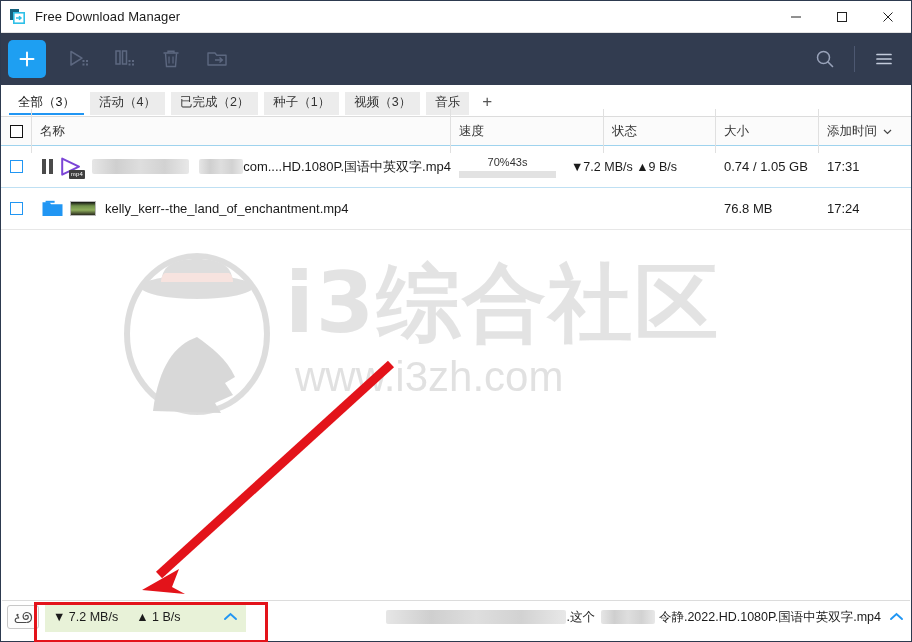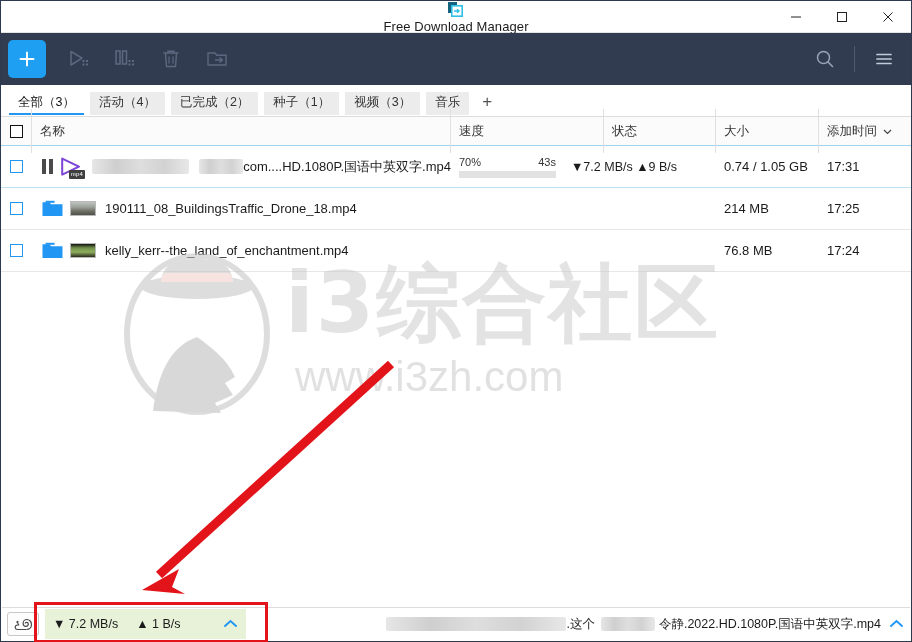--- a/index.html
+++ b/index.html
@@ -5,21 +5,21 @@
   html,body{margin:0;padding:0;}
   body{
     width:912px;height:642px;overflow:hidden;
     background:#ffffff;
     font-family:"Liberation Sans","DejaVu Sans",sans-serif;
     -webkit-font-smoothing:antialiased;
   }
   .app{position:relative;width:912px;height:642px;box-sizing:border-box;border:1px solid #2d3a4f;background:#fff;}
 
   
-  .titlebar{height:31px;background:#ffffff;display:flex;align-items:center;border-bottom:1px solid #e3e3e3;position:relative;flex-direction:column;}
+  .titlebar{height:31px;background:#ffffff;display:flex;align-items:center;border-bottom:1px solid #e3e3e3;position:relative;}
   .app-icon{width:18px;height:18px;margin-left:8px;margin-right:8px;position:relative;flex:none;}
   .title-text{font-size:13px;color:#1b1b1b;letter-spacing:.1px;}
   .wincontrols{position:absolute;right:0;top:0;height:31px;display:flex;}
   .wc{width:46px;height:31px;display:flex;align-items:center;justify-content:center;}
   .wc svg{display:block;}
 
   
   .toolbar{height:52px;background:#323c50;display:flex;align-items:center;position:relative;}
   .addbtn{width:38px;height:38px;margin-left:7px;background:#1e9ff2;border-radius:5px;display:flex;align-items:center;justify-content:center;flex:none;}
   .tbtn{width:46px;height:40px;display:flex;align-items:center;justify-content:center;flex:none;}
@@ -58,39 +58,39 @@
   .pausebars{display:flex;gap:3px;margin:0 6px 0 2px;}
   .pausebars i{display:block;width:4px;height:15px;background:#4a4a4a;}
   .mp4icon{position:relative;width:25px;height:22px;margin-right:8px;flex:none;}
   .mp4badge{position:absolute;right:-1px;bottom:-1px;background:#3f3f3f;color:#fff;font-size:6px;line-height:7px;padding:1px 2px;border-radius:1px;letter-spacing:.2px;}
   .folder{width:21px;height:17px;margin:0 7px 0 2px;flex:none;}
   .thumb{width:26px;height:15px;margin-right:9px;flex:none;border:1px solid #b9b9b9;box-sizing:border-box;}
   .thumb.t1{background:linear-gradient(180deg,#bfc4c0 0%,#9aa098 40%,#6f6f66 70%,#4e5149 100%);}
   .thumb.t2{background:linear-gradient(180deg,#111 0%,#6f8f4a 30%,#8fae5d 62%,#2a2a1e 100%);}
 
   .statecell{flex-direction:column;align-items:flex-start;justify-content:center;padding-left:8px;}
-  .strow{display:flex;align-items:baseline;width:97px;justify-content:space-between;margin-bottom:3px;}
+  .strow{display:flex;align-items:baseline;width:97px;justify-content:center;margin-bottom:3px;}
   .pct{font-size:11px;color:#333;}
   .eta{font-size:11px;color:#333;}
   .pbar{width:97px;height:7px;background:#e2e2e2;position:relative;}
   .pfill{height:7px;background:#2196f3;}
 
   .speedtxt{font-size:12.5px;color:#1b1b1b;white-space:nowrap;}
 
   
   .wm{position:absolute;left:116px;top:248px;width:640px;height:185px;pointer-events:none;opacity:.5;}
   .wmlogo{position:absolute;left:0;top:2px;width:160px;height:166px;}
   .wmtxt{position:absolute;left:168px;top:8px;font-size:84px;line-height:92px;color:#c9c9c9;letter-spacing:2px;font-family:"DejaVu Sans",sans-serif;font-weight:700;}
   .wmurl{position:absolute;left:178px;top:104px;font-size:42px;color:#c4c4c4;letter-spacing:0px;}
 
   
   .arrow{position:absolute;left:0;top:0;width:912px;height:642px;pointer-events:none;}
 
   
-  .statusbar{position:absolute;left:1px;right:1px;bottom:1px;height:32px;background:#fff;border-top:1px solid #dcdcdc;display:flex;align-items:center;}
+  .statusbar{position:absolute;left:1px;right:1px;bottom:8px;height:32px;background:#fff;border-top:1px solid #dcdcdc;display:flex;align-items:center;}
   .snail{width:30px;height:22px;margin-left:5px;border:1px solid #c8c8c8;border-radius:3px;background:#fdfdfd;display:flex;align-items:center;justify-content:center;flex:none;}
   .speedpanel{margin-left:6px;height:30px;background:#e8f2d8;display:flex;align-items:center;padding:0 8px;gap:18px;flex:none;min-width:185px;}
   .speedpanel .sp-txt{font-size:12.5px;color:#1b1b1b;white-space:nowrap;}
   .sp-caret{margin-left:auto;}
   .redbox{position:absolute;left:33px;top:601px;width:234px;height:41px;border:3px solid #e3131a;box-sizing:border-box;}
   .bottominfo{flex:1;display:flex;align-items:center;justify-content:flex-end;padding-right:6px;gap:0;overflow:hidden;white-space:nowrap;}
   .bottominfo .bt{font-size:12.5px;color:#1b1b1b;}
   .bcaret{margin-left:8px;}
 </style>
 </head>
@@ -247,39 +247,20 @@
           <span class="pfill" style="width:70%"></span>
         </span>
       </div>
       <div class="cell c-speed">
         <span class="speedtxt">▼7.2 MB/s ▲9 B/s</span>
       </div>
       <div class="cell c-size">0.74 / 1.05 GB</div>
       <div class="cell c-time">17:31</div>
     </div>
 
-    <div class="row">
-      <div class="cell c-chk">
-        <span class="chk blue"></span>
-      </div>
-      <div class="cell c-name namecell">
-        <span class="folder">
-          <svg width="21" height="17" viewBox="0 0 21 17">
-            <path d="M0.5 2.2h7l1.6 2h11.4V16H0.5z" fill="#2196f3"></path>
-            <rect x="3.6" y="0.8" width="9" height="2" fill="#2196f3"></rect>
-          </svg>
-        </span>
-        <span class="thumb t1"></span>
-        <span class="fname">190111_08_BuildingsTraffic_Drone_18.mp4</span>
-      </div>
-      <div class="cell c-state"></div>
-      <div class="cell c-speed"></div>
-      <div class="cell c-size">214 MB</div>
-      <div class="cell c-time">17:25</div>
-    </div>
 
     <div class="row">
       <div class="cell c-chk">
         <span class="chk blue"></span>
       </div>
       <div class="cell c-name namecell">
         <span class="folder">
           <svg width="21" height="17" viewBox="0 0 21 17">
             <path d="M0.5 2.2h7l1.6 2h11.4V16H0.5z" fill="#2196f3"></path>
             <rect x="3.6" y="0.8" width="9" height="2" fill="#2196f3"></rect>

